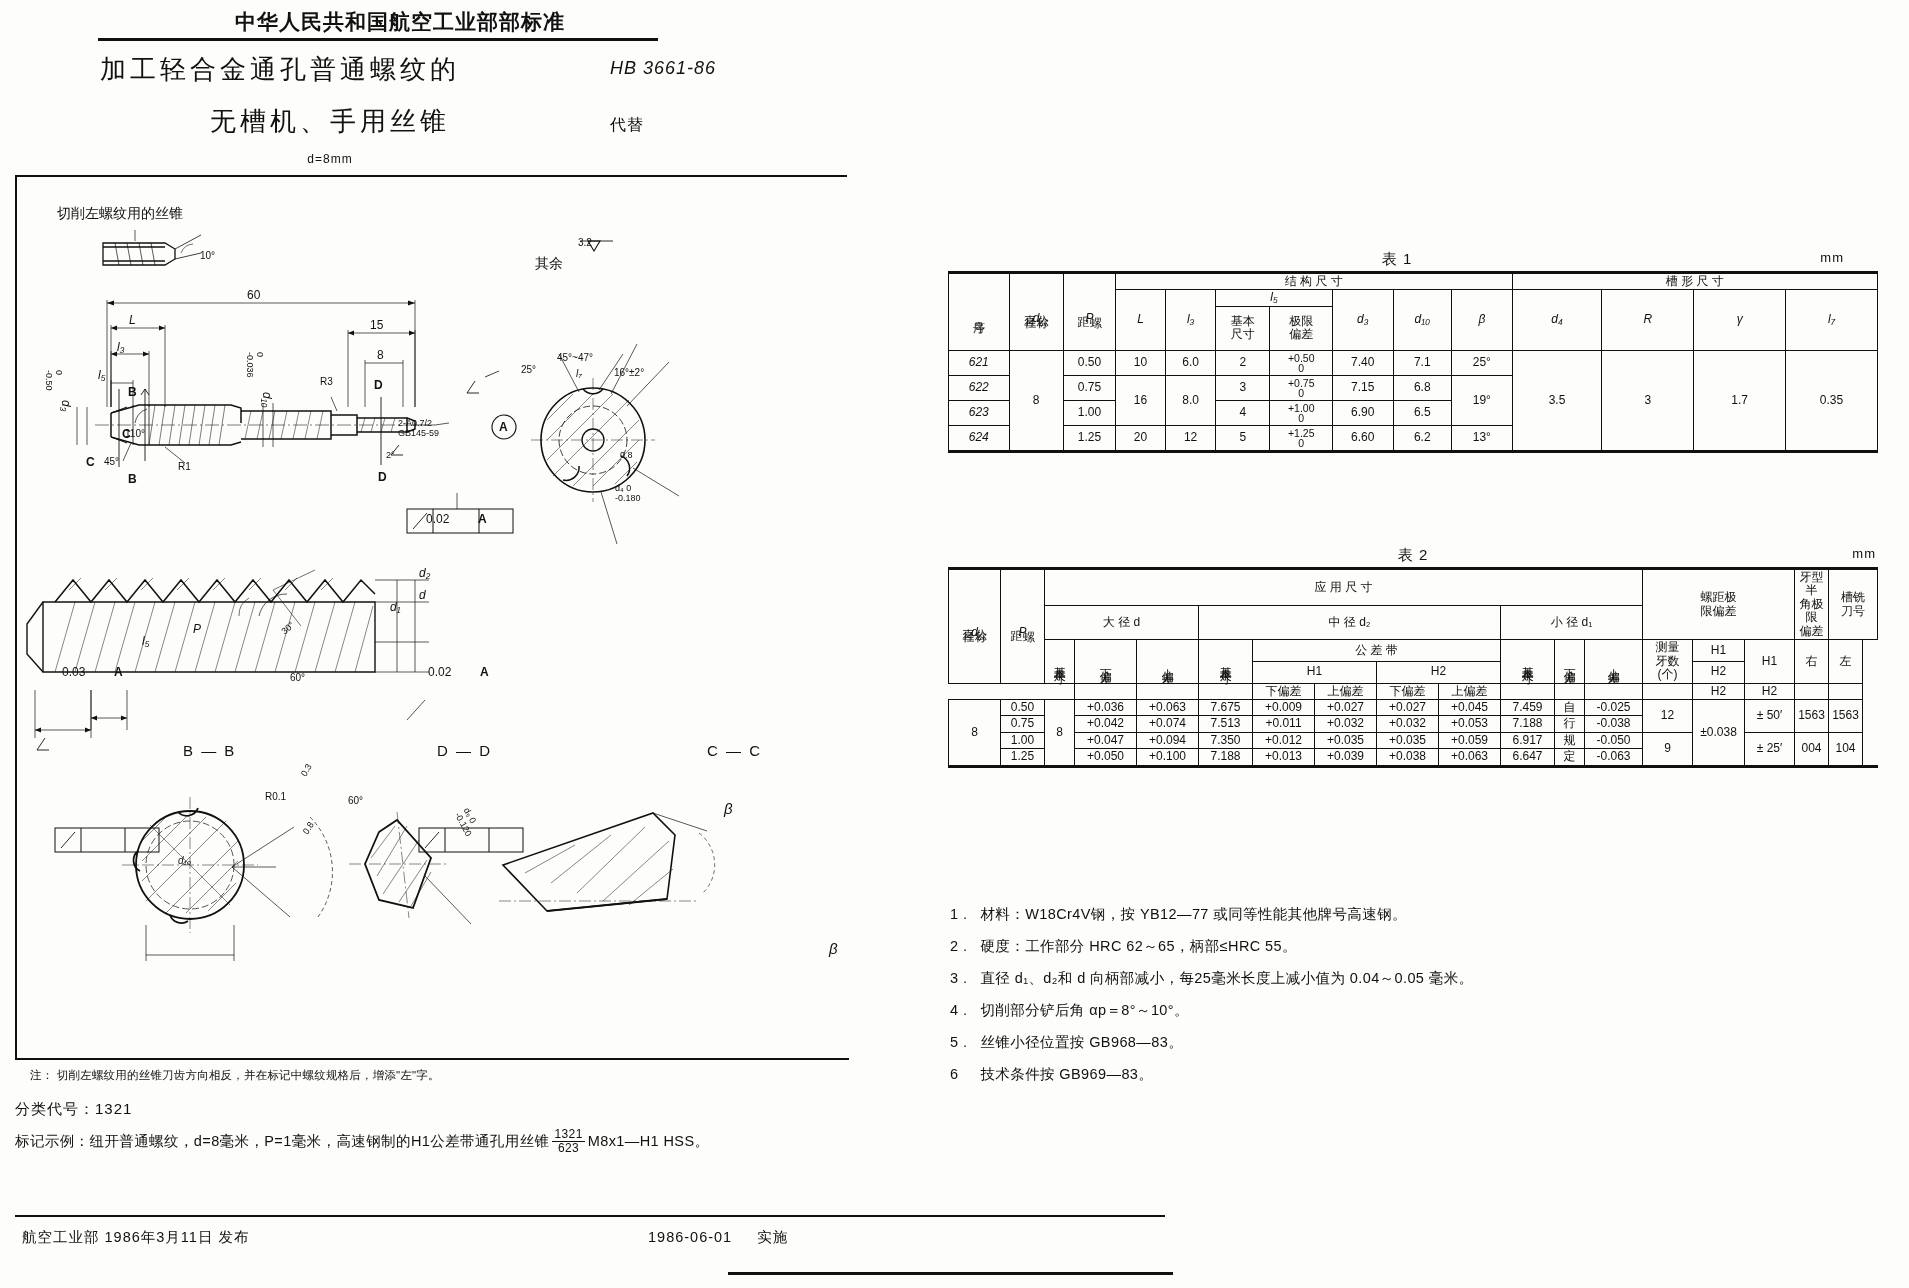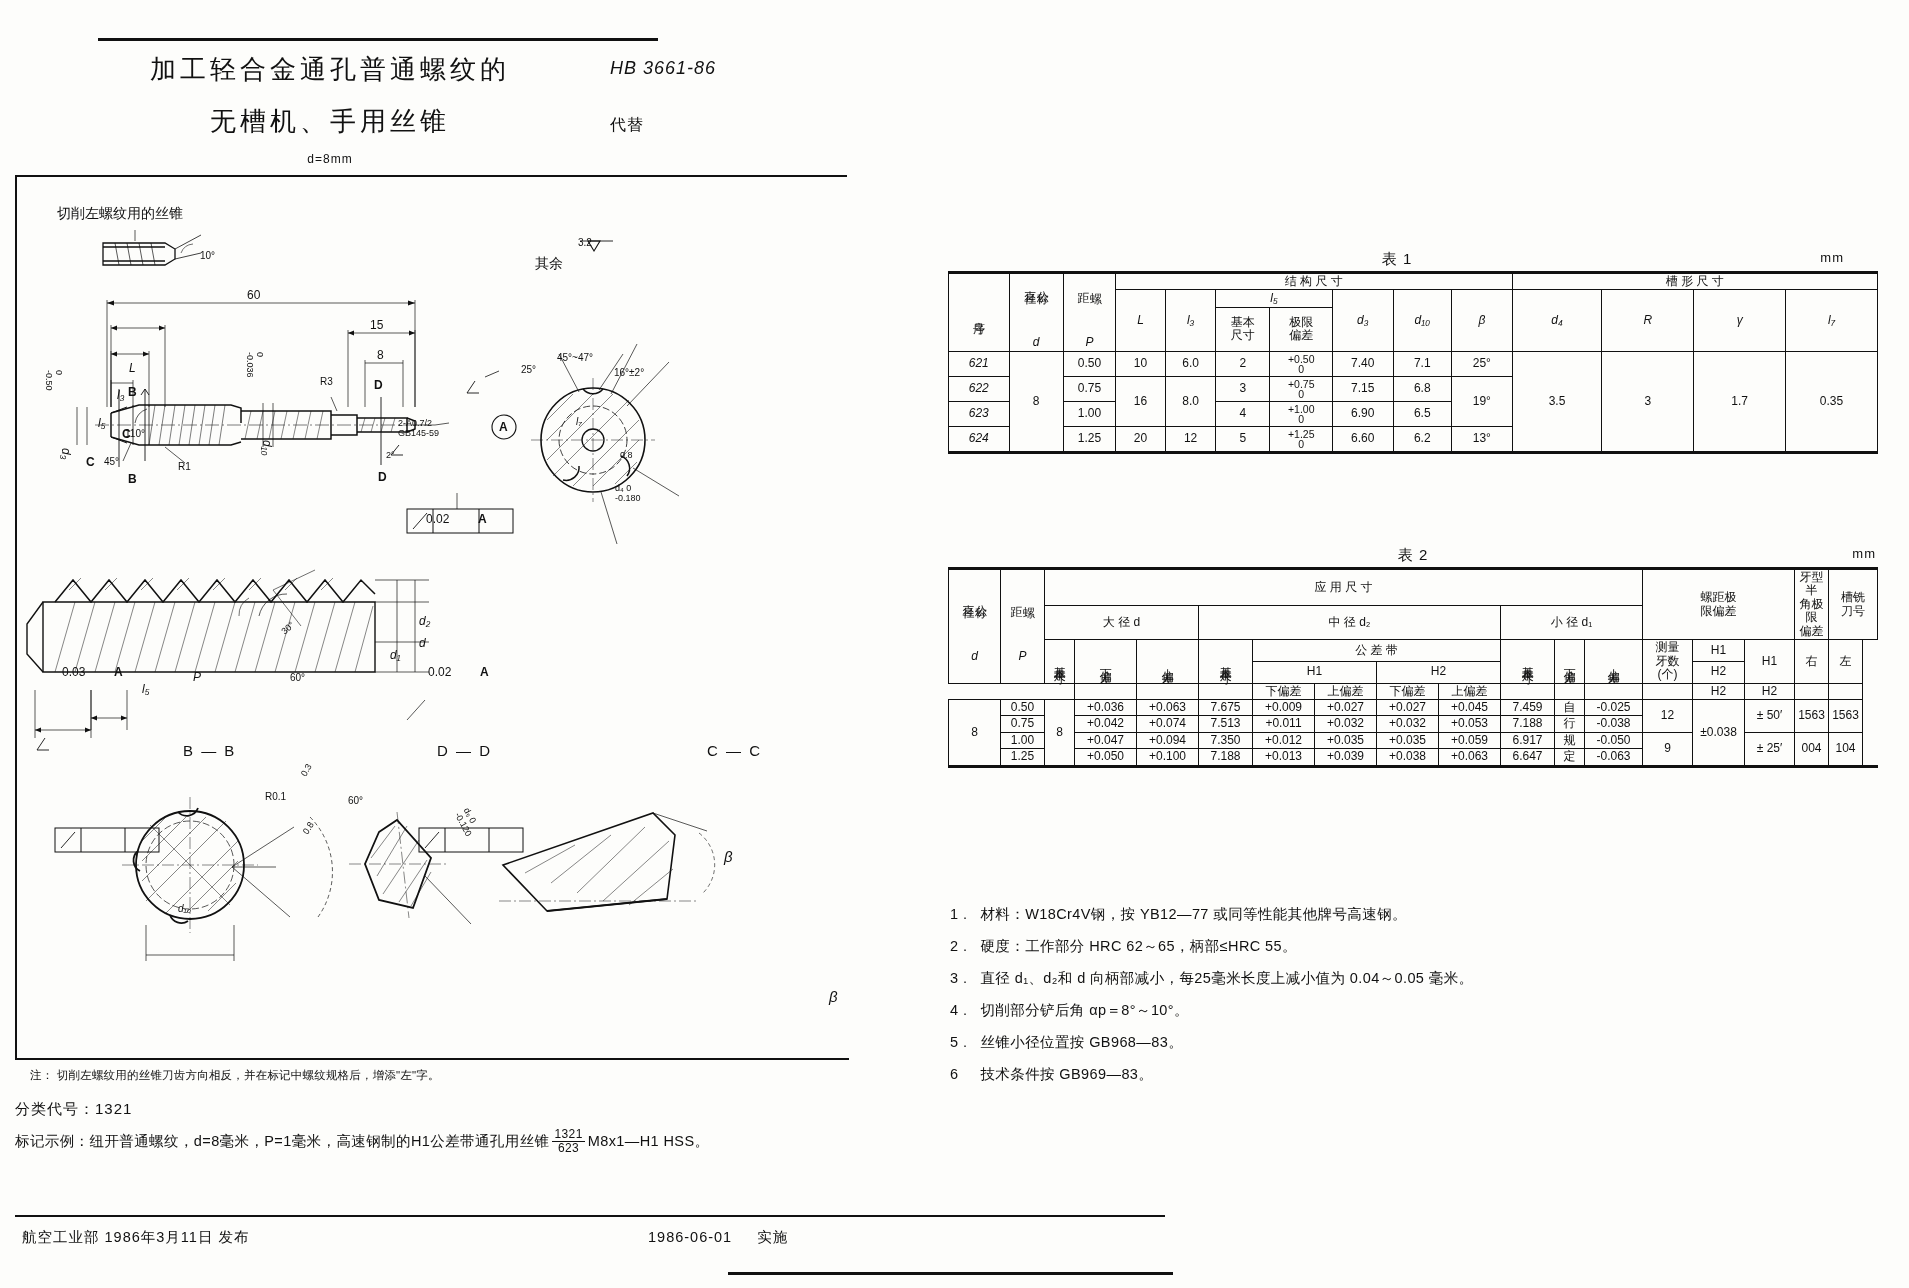--- a/index.html
+++ b/index.html
@@ -17,21 +17,21 @@
   
   .hdr-rule-top {
     position:absolute; left:98px; top:38px; width:560px; height:3px; background:#111;
   }
   .std-org {
     position:absolute; left:120px; top:8px; width:560px;
     font-size:21px; font-weight:bold; letter-spacing:1px; text-align:center;
   }
   .title-l1 {
     position:absolute; left:100px; top:52px; width:460px;
-    font-size:26px; letter-spacing:4px; text-align:center; font-weight:500;
+    font-size:26px; letter-spacing:4px; text-align:left; font-weight:500;
   }
   .title-l2 {
     position:absolute; left:100px; top:104px; width:460px;
     font-size:26px; letter-spacing:4px; text-align:center; font-weight:500;
   }
   .title-l3 {
     position:absolute; left:100px; top:152px; width:460px;
     font-size:12px; text-align:center; letter-spacing:1px;
   }
   .std-no {
@@ -91,36 +91,37 @@
     border:1px solid #111; text-align:center; vertical-align:middle;
     font-size:12px; font-weight:normal; padding:1px 1px; line-height:1.12;
   }
   table.t .vert {
     writing-mode:vertical-rl; text-orientation:upright;
     letter-spacing:2px; margin:0 auto; display:inline-block; line-height:1.05;
   }
   .t .thick-top { border-top:3px solid #111; }
   .t .thick-bot { border-bottom:3px solid #111; }
   .t .noline { border:none; }
-  .it { font-style:italic;margin-top:48px; }
+  .it { font-style:italic; }
 
   .tol { display:inline-flex; flex-direction:column; align-items:center; line-height:1.0; font-size:10.5px; }
   .tol span { display:block; }
 
   
   .notes { position:absolute; left:950px; top:905px; width:800px; }
   .notes li { font-size:14.5px; letter-spacing:0.4px; margin-bottom:13px; list-style:none; }
   .notes ol { margin:0; padding:0; }
   .note-idx { display:inline-block; width:26px; }
 </style>
 </head>
 <body>
 
 <div class="page">
 
+  <div class="std-org">中华人民共和国航空工业部部标准</div>
   <div class="hdr-rule-top"></div>
   <div class="title-l1">加工轻合金通孔普通螺纹的</div>
   <div class="title-l2">无槽机、手用丝锥</div>
   <div class="title-l3">d=8mm</div>
   <div class="std-no">HB 3661-86</div>
   <div class="replace-lbl">代替</div>
 
   <div class="draw-frame"></div>
   <div class="frame-bottom"></div>
 

